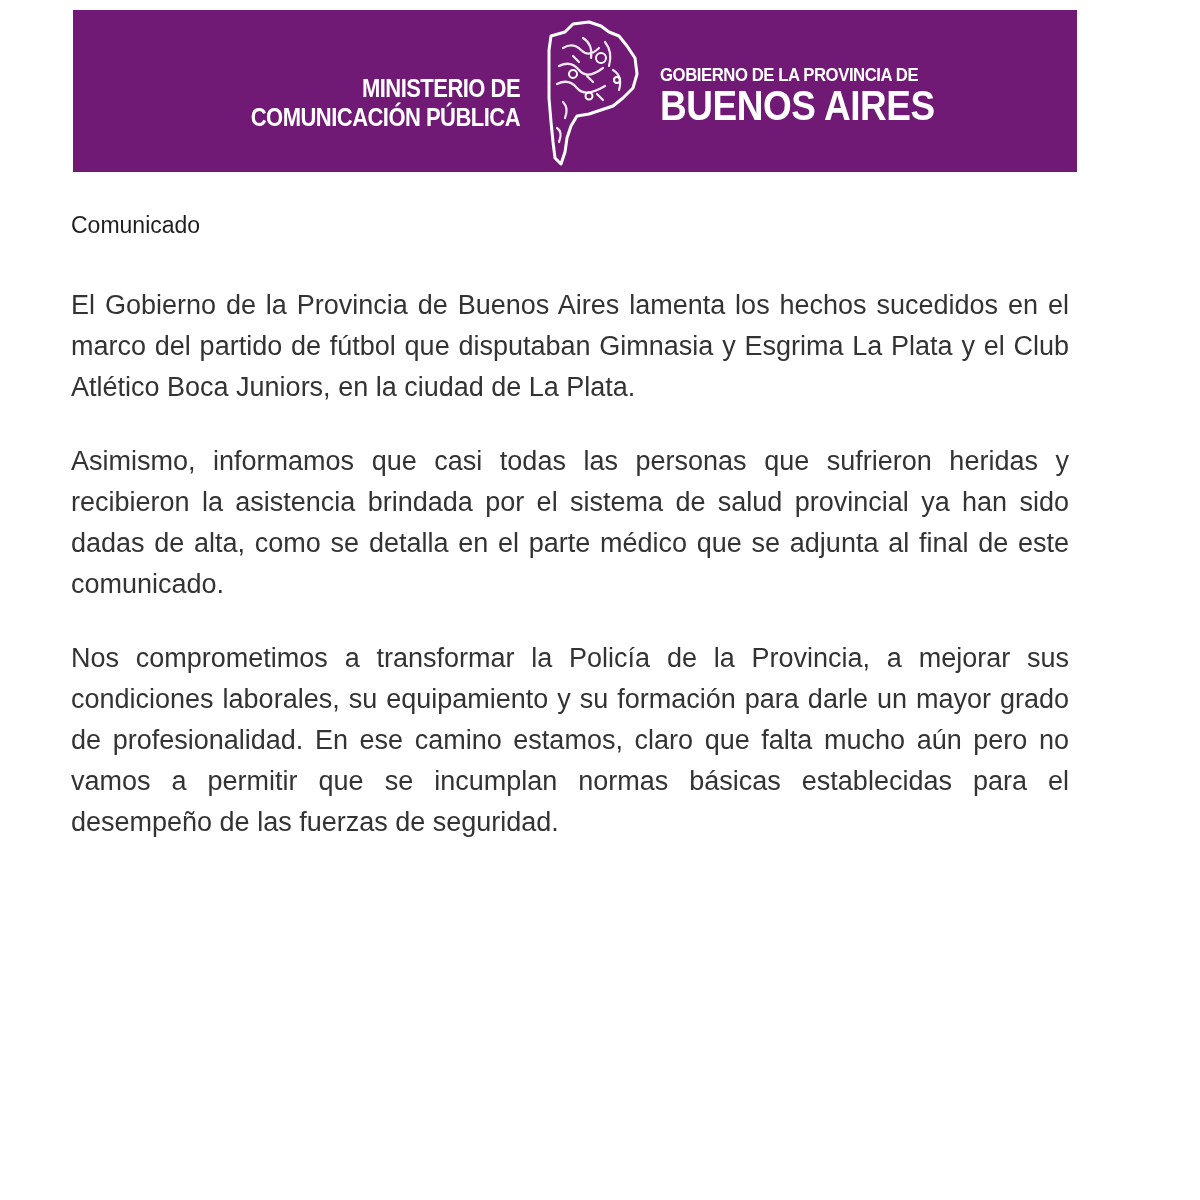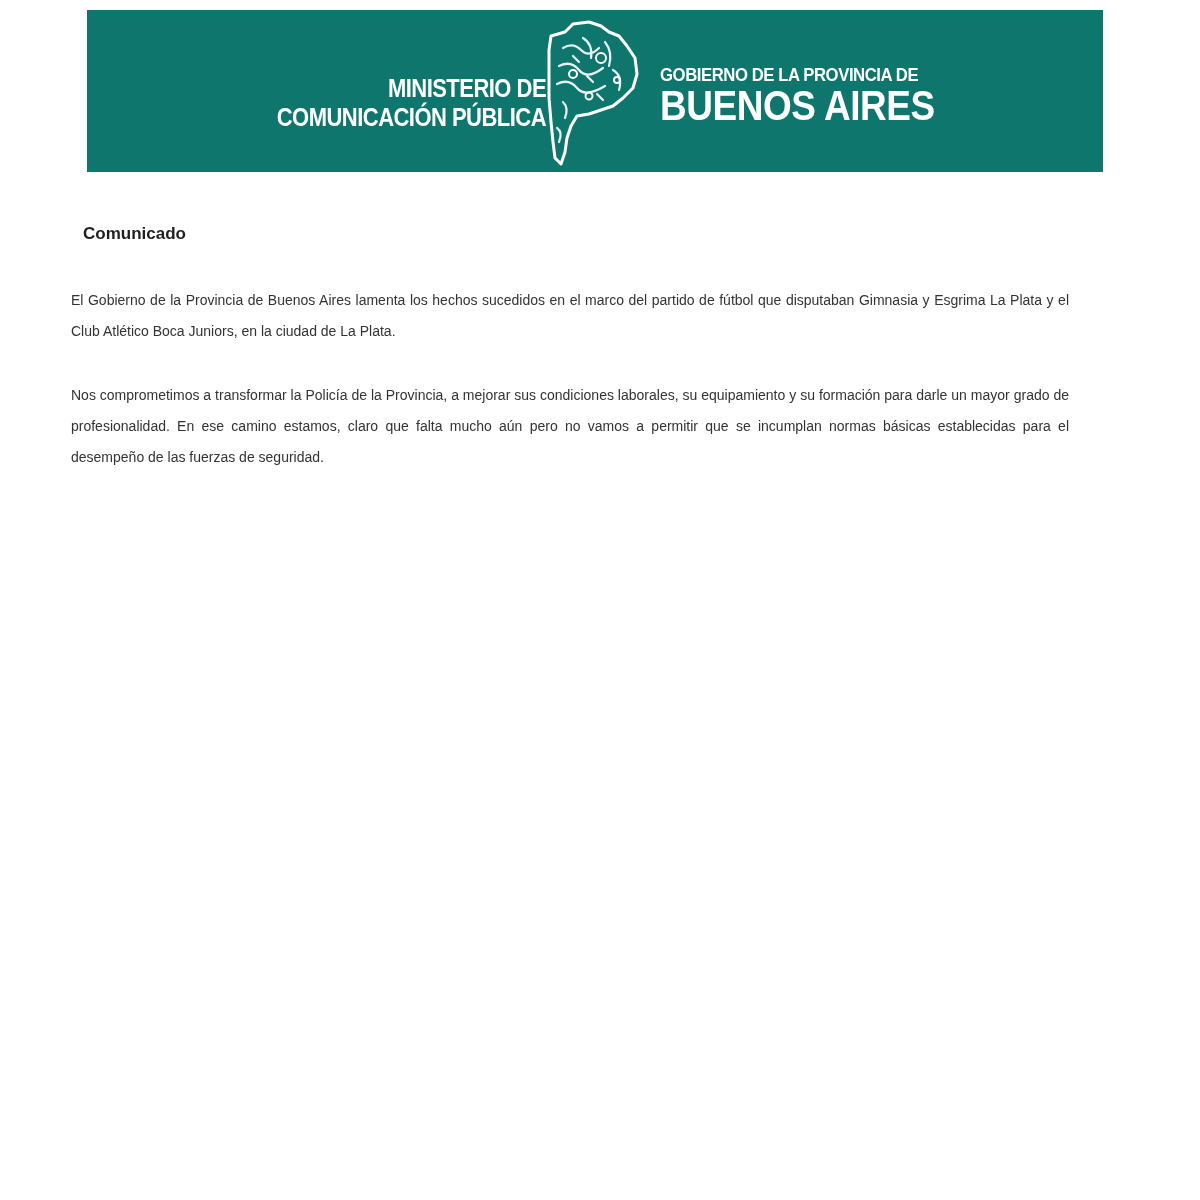--- a/index.html
+++ b/index.html
@@ -4,24 +4,23 @@
 <style>
   html, body { margin: 0; padding: 0; }
   body {
     width: 1200px; height: 1200px; overflow: hidden;
     background: #ffffff;
     font-family: "Liberation Sans", sans-serif;
     color: #2e2e2e;
     position: relative;
   }
   .banner {
-    position: absolute; left: 87px; top: 10px;
+    position: absolute; left: 73px; top: 10px;
     width: 1004px; height: 162px;
-    background: #0f766e;
-    padding-left: 12px;
+    background: #701a75;
   }
   .ministry {
     position: absolute; right: 557px; top: 64px;
     text-align: right; color: #ffffff;
     font-family: "Liberation Sans", sans-serif; font-weight: bold;
     font-size: 25px; line-height: 29px; letter-spacing: -0.6px;
     transform: scaleX(0.88); transform-origin: right center;
   }
   .logo {
     position: absolute; left: 543px; top: 18px;
@@ -29,28 +28,28 @@
   }
   .gov {
     position: absolute; left: 660px; top: 64px;
     color: #ffffff; font-weight: bold;
     transform: scaleX(0.88); transform-origin: left center;
   }
   .gov .small { font-size: 19px; line-height: 22px; letter-spacing: -0.5px; white-space: nowrap; }
   .gov .big { font-size: 42px; line-height: 40px; letter-spacing: -0.5px; white-space: nowrap; }
   .title {
     position: absolute; left: 71px; top: 212px;
-    font-size: 17px; font-weight: bold; color: #1f1f1f; margin: 12px;
+    font-size: 23px; font-weight: normal; color: #1f1f1f; margin: 0;
   }
   .body {
     position: absolute; left: 71px; top: 285px; width: 998px;
   }
   .body p {
     margin: 0 0 33px 0;
-    font-size: 14px; line-height: 31px;
+    font-size: 27px; line-height: 41px;
     text-align: justify; color: #333333;
   }
 </style>
 </head>
 <body>
 
 <div class="banner">
   <div class="ministry">
     <div>MINISTERIO DE</div>
     <div>COMUNICACIÓN PÚBLICA</div>
@@ -68,14 +67,15 @@
 
 <div class="gov">
   <div class="small">GOBIERNO DE LA PROVINCIA DE</div>
   <div class="big">BUENOS AIRES</div>
 </div>
 
 <h1 class="title">Comunicado</h1>
 
 <div class="body">
   <p>El Gobierno de la Provincia de Buenos Aires lamenta los hechos sucedidos en el marco del partido de fútbol que disputaban Gimnasia y Esgrima La Plata y el Club Atlético Boca Juniors, en la ciudad de La Plata.</p>
+  <p>Asimismo, informamos que casi todas las personas que sufrieron heridas y recibieron la asistencia brindada por el sistema de salud provincial ya han sido dadas de alta, como se detalla en el parte médico que se adjunta al final de este comunicado.</p>
   <p>Nos comprometimos a transformar la Policía de la Provincia, a mejorar sus condiciones laborales, su equipamiento y su formación para darle un mayor grado de profesionalidad. En ese camino estamos, claro que falta mucho aún pero no vamos a permitir que se incumplan normas básicas establecidas para el desempeño de las fuerzas de seguridad.</p>
 </div>
 
 </body></html>

